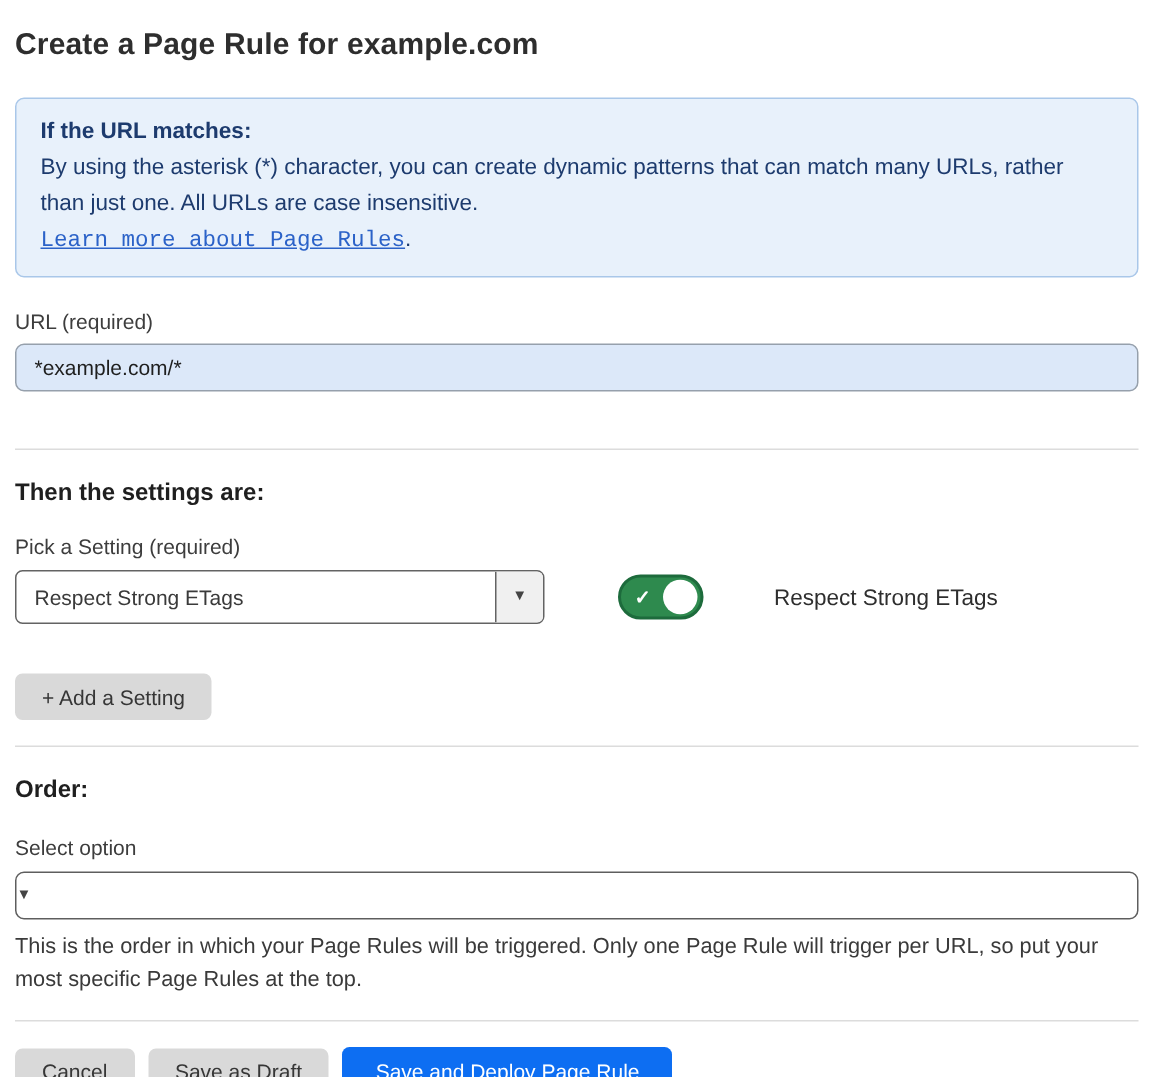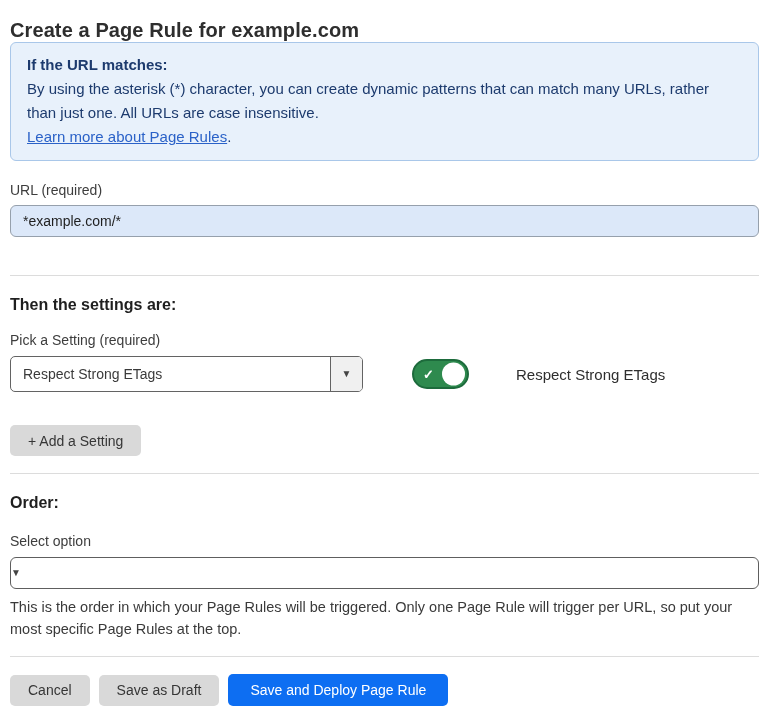--- a/index.html
+++ b/index.html
@@ -15,33 +15,35 @@
 
   .page-title {
     margin: 0;
     font-size: 20px;
     font-weight: 700;
     color: #2e2e2e;
     letter-spacing: 0.1px;
   }
 
   .info-box {
+    margin-top: 23px;
     background: var(--info-bg, #e8f1fb);
     border: 1px solid var(--info-border, #a9c7e9);
     border-radius: 6px;
     padding: 10px 16px 11px 16px;
     color: var(--info-text, #1d3b6e);
     font-size: 15px;
     line-height: 24px;
   }
   .info-box .info-heading { font-weight: 700; }
   .info-box a.info-link {
     color: var(--link, #2b62c8);
     text-decoration: underline;
     cursor: pointer;
+    font-family: Liberation Mono, monospace;
   }
   .info-box .info-link-suffix { color: var(--info-text, #1d3b6e); }
 
   .field-label {
     margin-top: 21px;
     font-size: 14px;
     color: #3d3d3d;
   }
 
   .url-input {

